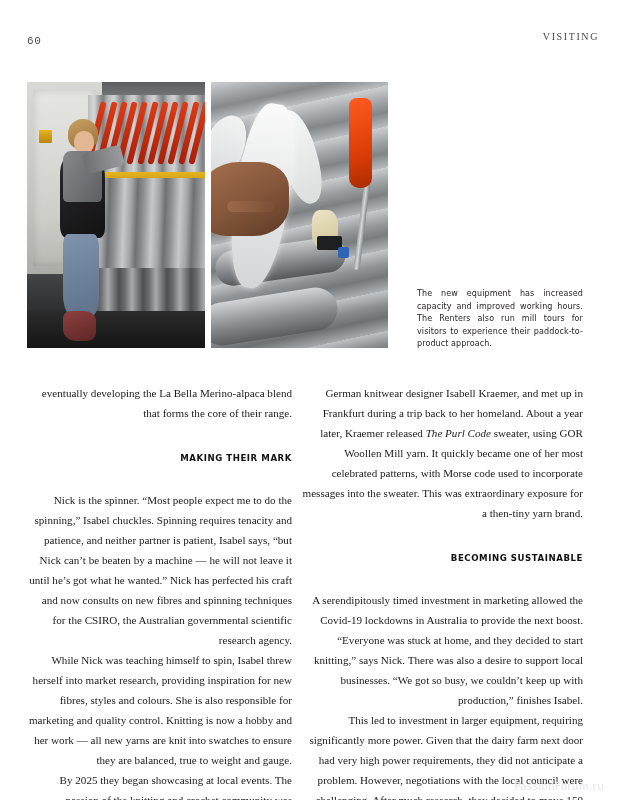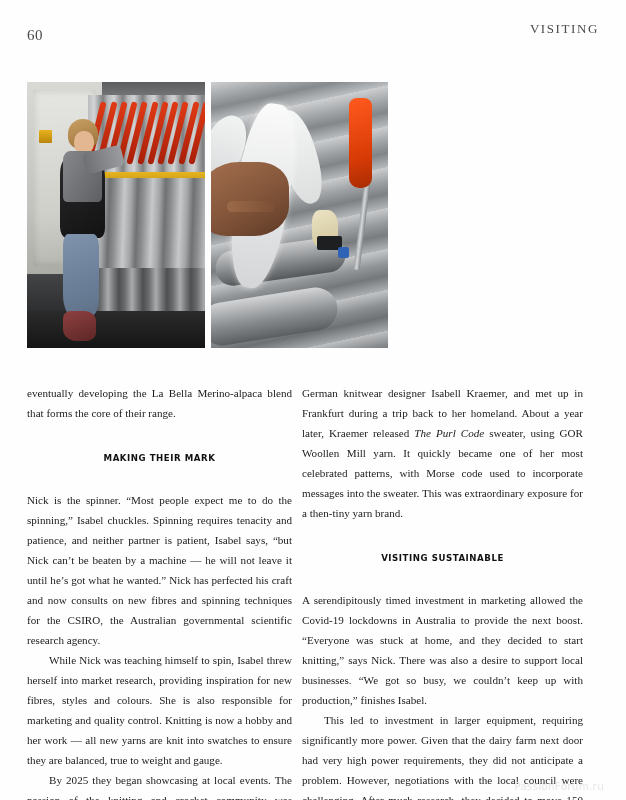--- a/index.html
+++ b/index.html
@@ -26,32 +26,32 @@
   .running-head {
     position: absolute;
     top: 19px;
     left: 27px;
     right: 27px;
     height: 14px;
   }
   .folio {
     position: absolute;
     left: 0;
-    top: 8px;
-    font-family: Liberation Serif, serif;
-    font-size: 15px;
+    top: 16px;
+    font-family: Liberation Mono, monospace;
+    font-size: 11px;
     letter-spacing: 0.6px;
     color: #4a4a4a;
   }
   .section-title {
     position: absolute;
     right: 0;
-    top: 2px;
+    top: 12px;
     font-family: "Liberation Serif", serif;
-    font-size: 13px;
+    font-size: 10px;
     letter-spacing: 1.6px;
     color: #4a4a4a;
   }
 
   
   .photo-row {
     position: absolute;
     top: 82px;
     left: 27px;
     width: 361px;
@@ -262,20 +262,21 @@
     line-height: 20px;
     text-align: justify;
     color: #1b1b1b;
   }
   .col-left  { left: 27px;  width: 265px; }
   .col-right { left: 302px; width: 281px; }
 
   .col p {
     margin: 0;
     text-indent: 0;
+    text-align: right;
   }
   .col p.indent { text-indent: 22px; }
 
   .subhead {
     margin: 0;
     font-family: "DejaVu Sans", sans-serif;
     font-size: 8.6px;
     font-weight: bold;
     letter-spacing: 0.55px;
     text-align: center;
@@ -360,36 +361,37 @@
       <div class="ph-r-roving"></div>
       <div class="ph-r-hand">
         <i style="left:30%"></i>
       </div>
       <div class="ph-r-leverstem"></div>
       <div class="ph-r-lever"></div>
     </div>
 
   </div>
 
+  <div class="caption">The new equipment has increased capacity and improved working hours. The Renters also run mill tours for visitors to experience their paddock-to-product approach.</div>
 
   <div class="col col-left">
     <p>eventually developing the La Bella Merino-alpaca blend that forms the core of their range.</p>
     <div class="sp-before-head"></div>
     <p class="subhead">MAKING THEIR MARK</p>
     <div class="sp-after-head"></div>
     <p>Nick is the spinner. “Most people expect me to do the spinning,” Isabel chuckles. Spinning requires tenacity and patience, and neither partner is patient, Isabel says, “but Nick can’t be beaten by a machine — he will not leave it until he’s got what he wanted.” Nick has perfected his craft and now consults on new fibres and spinning techniques for the CSIRO, the Australian governmental scientific research agency.</p>
     <p class="indent">While Nick was teaching himself to spin, Isabel threw herself into market research, providing inspiration for new fibres, styles and colours. She is also responsible for marketing and quality control. Knitting is now a hobby and her work — all new yarns are knit into swatches to ensure they are balanced, true to weight and gauge.</p>
     <p class="indent">By 2025 they began showcasing at local events. The passion of the knitting and crochet community was exciting. “We discovered this whole other world,” Isabel says. “It challenged the perception that knitting is just for grandmothers.”</p>
     <p class="indent">Isabel developed an online friendship with the</p>
   </div>
 
   <div class="col col-right">
     <p><span>German knitwear designer </span><b>Isabell Kraemer</b><span>, and met up in Frankfurt during a trip back to her homeland. About a year later, Kraemer released </span><i>The Purl Code</i><span> sweater, using GOR Woollen Mill yarn. It quickly became one of her most celebrated patterns, with Morse code used to incorporate messages into the sweater. This was extraordinary exposure for a then-tiny yarn brand.</span></p>
     <div class="sp-before-head"></div>
-    <p class="subhead">VISITING SUSTAINABLE</p>
+    <p class="subhead">BECOMING SUSTAINABLE</p>
     <div class="sp-after-head"></div>
     <p>A serendipitously timed investment in marketing allowed the Covid-19 lockdowns in Australia to provide the next boost. “Everyone was stuck at home, and they decided to start knitting,” says Nick. There was also a desire to support local businesses. “We got so busy, we couldn’t keep up with production,” finishes Isabel.</p>
     <p class="indent">This led to investment in larger equipment, requiring significantly more power. Given that the dairy farm next door had very high power requirements, they did not anticipate a problem. However, negotiations with the local council were challenging. After much research, they decided to move 150 kilometres away, to Burrumbeet. The inland location is easily accessible and close to the markets and yarn community. The retention of the initials for the Great Ocean Road in the business</p>
   </div>
 
   <div class="watermark">PassionForum.ru</div>
 
 </div>
 
 </body></html>

